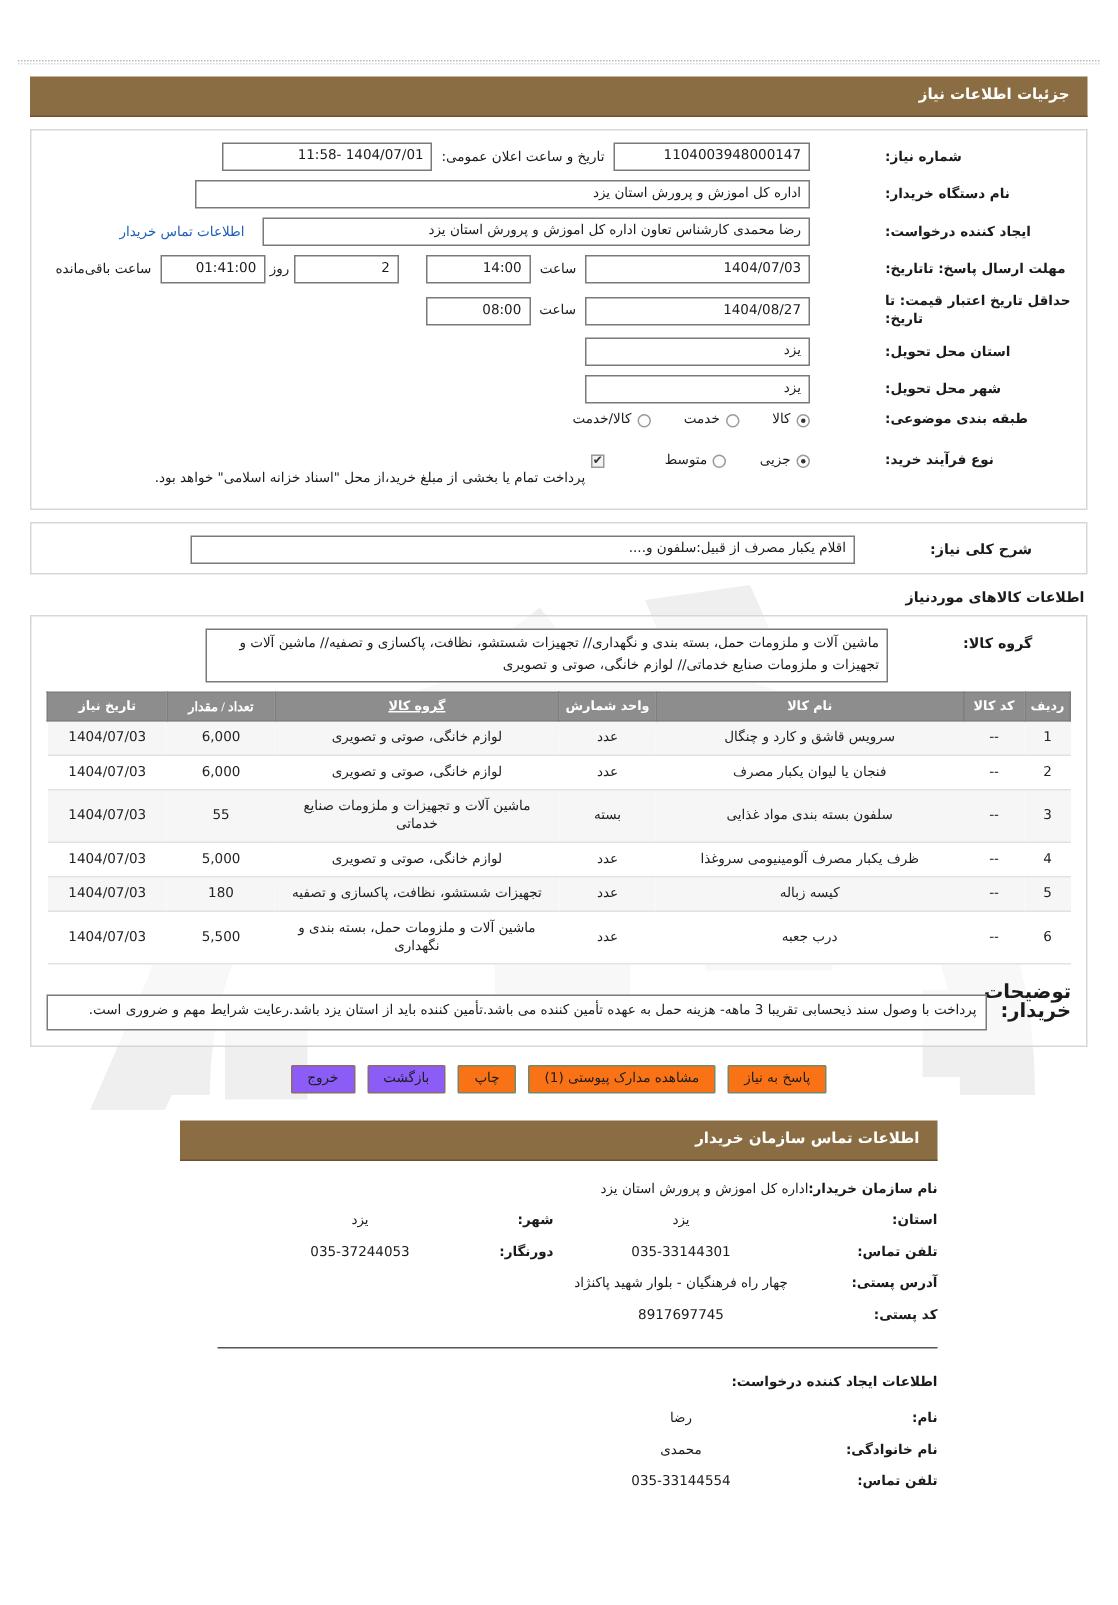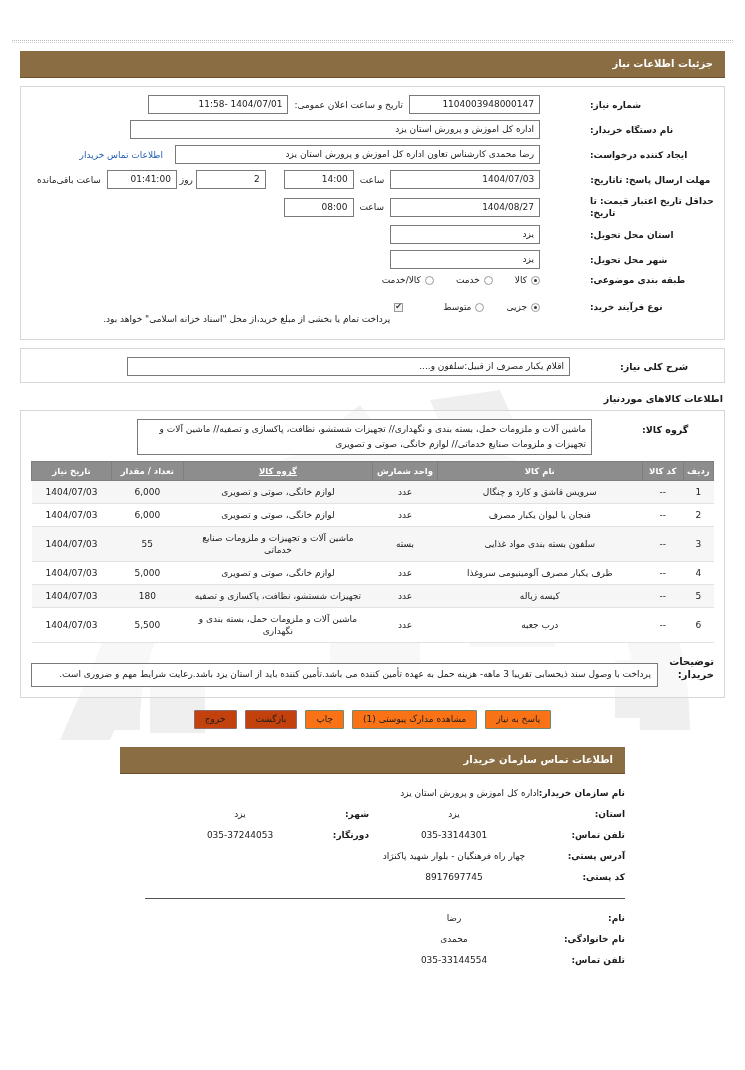--- a/index.html
+++ b/index.html
@@ -176,31 +176,31 @@
     line-height: 12px;
   }
   table.goods tbody tr:nth-child(odd)  { background: rgba(245,245,245,.9); }
   table.goods tbody tr:nth-child(even) { background: rgba(255,255,255,.75); }
 
   .col-radif { width: 26px; }
   .col-code  { width: 40px; }
   .col-name  { width: 200px; }
   .col-unit  { width: 62px; }
   .col-group { width: 185px; text-decoration: underline; }
-  .col-qty   { width: 70px; }
+  .col-qty   { width: 70px; font-family: Liberation Serif, serif; }
   .col-date  { width: 78px; }
 
   
   .notes-wrap {
     display: flex;
     align-items: stretch;
     margin: 8px 10px 0 10px;
   }
   .notes-lbl {
-    font-weight: bold; font-size: 10px;
+    font-weight: bold; font-size: 13px;
     width: 56px; 
     padding-top: 4px; line-height: 13px;
   }
   .notes-box {
     flex: 1;
     border: 1px solid #7a7a7a;
     background: rgba(255,255,255,.85);
     font-size: 9px;
     line-height: 15px;
     padding: 3px 6px 4px 6px;
@@ -221,21 +221,21 @@
     font-family: inherit;
     padding: 3px 10px 4px 10px;
     border: 1px solid #6f8a6f;
     background: #f97316;
     color: #1c1c1c;
     cursor: pointer;
     border-radius: 1px;
     white-space: nowrap;
   }
   .btn.danger {
-    background: #c2410c;
+    background: #8b5cf6;
     border-color: #8f6a6d;
   }
 
   
   .contact-body {
     margin: 14px 110px 0 0;
     width: 505px;
     font-size: 9px;
   }
   .crow { display: flex; align-items: center; margin-bottom: 11px; }
@@ -487,20 +487,21 @@
         <div class="cval">چهار راه فرهنگیان - بلوار شهید پاکنژاد</div>
       </div>
       <div class="crow">
         <div class="clbl">کد پستی:</div>
         <div class="cval">8917697745</div>
       </div>
     </div>
 
     <hr class="hr">
 
+    <div class="creator-title">اطلاعات ایجاد کننده درخواست:</div>
 
     <div class="creator-body">
       <div class="crow">
         <div class="clbl">نام:</div>
         <div class="cval">رضا</div>
       </div>
       <div class="crow">
         <div class="clbl">نام خانوادگی:</div>
         <div class="cval">محمدی</div>
       </div>

